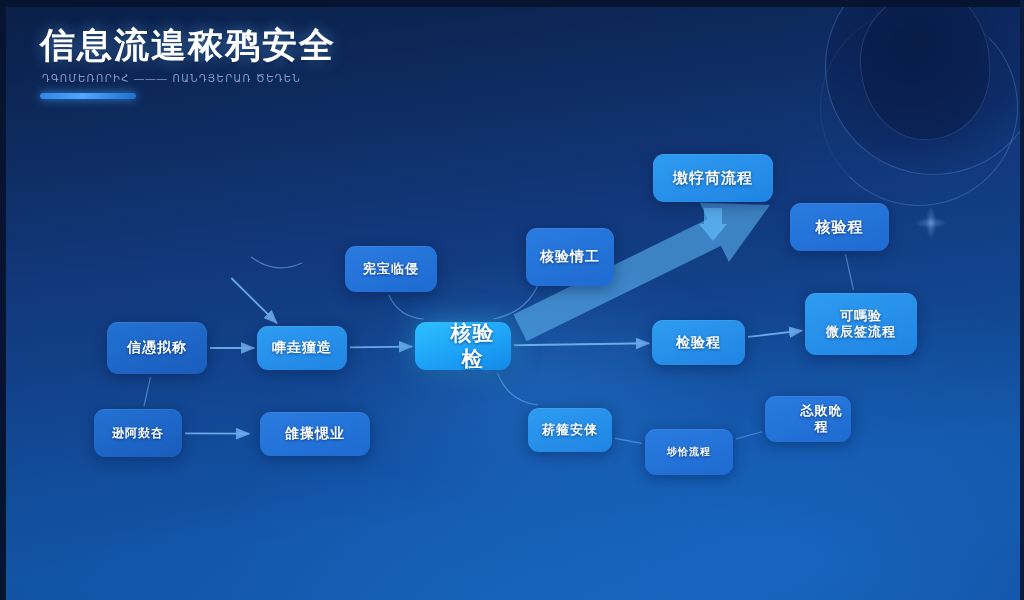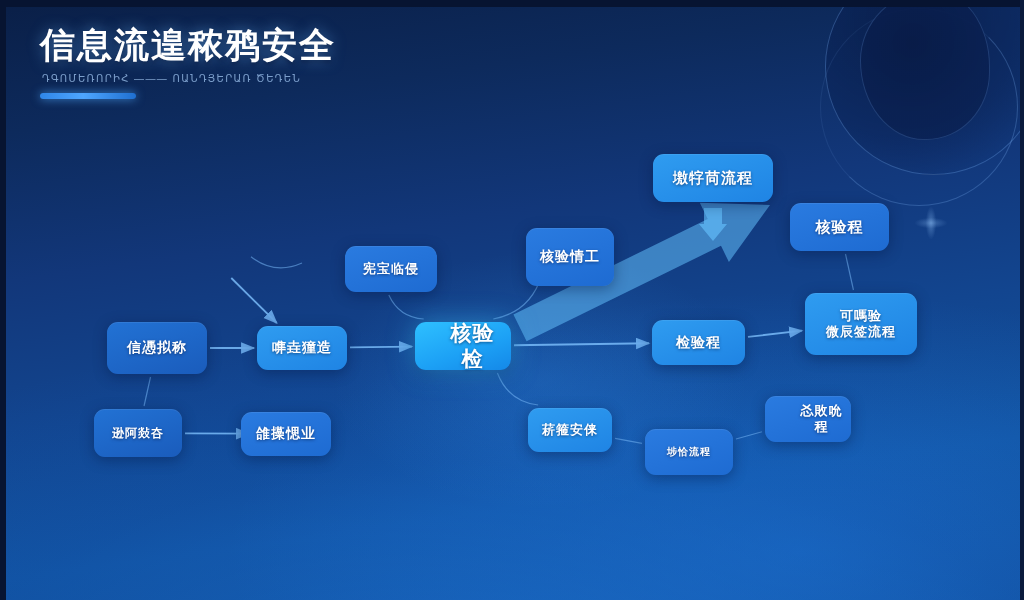--- a/index.html
+++ b/index.html
@@ -185,21 +185,21 @@
       <div class="node tone-light" id="n-zaozao" style="left: 257px; top: 326px; width: 90px; height: 44px; font-size: 14px;">
         <div>
           <span class="label">㗱垚獞造</span>
         </div>
       </div>
       <div class="node tone-deep" id="n-xunahe" style="left: 94px; top: 409px; width: 88px; height: 48px; font-size: 12px;">
         <div>
           <span class="label">逊阿敥夻</span>
         </div>
       </div>
-      <div class="node tone-mid" id="n-zhengye" style="left: 241px; top: 412px; width: 90px; height: 44px; font-size: 14px; text-align: right;">
+      <div class="node tone-mid" id="n-zhengye" style="left: 260px; top: 412px; width: 110px; height: 44px; font-size: 14px; text-align: right;">
         <div>
           <span class="label">䧻㩰愢业</span>
         </div>
       </div>
       <div class="node tone-hub" id="hub" style="left: 415px; top: 322px; width: 96px; height: 48px; font-size: 21px; padding-left: 25px;">
         <div>
           <span class="label">核验检</span>
         </div>
       </div>
       <div class="node tone-mid" id="n-heyan-qing" style="left: 526px; top: 228px; width: 88px; height: 58px; font-size: 14px;">

